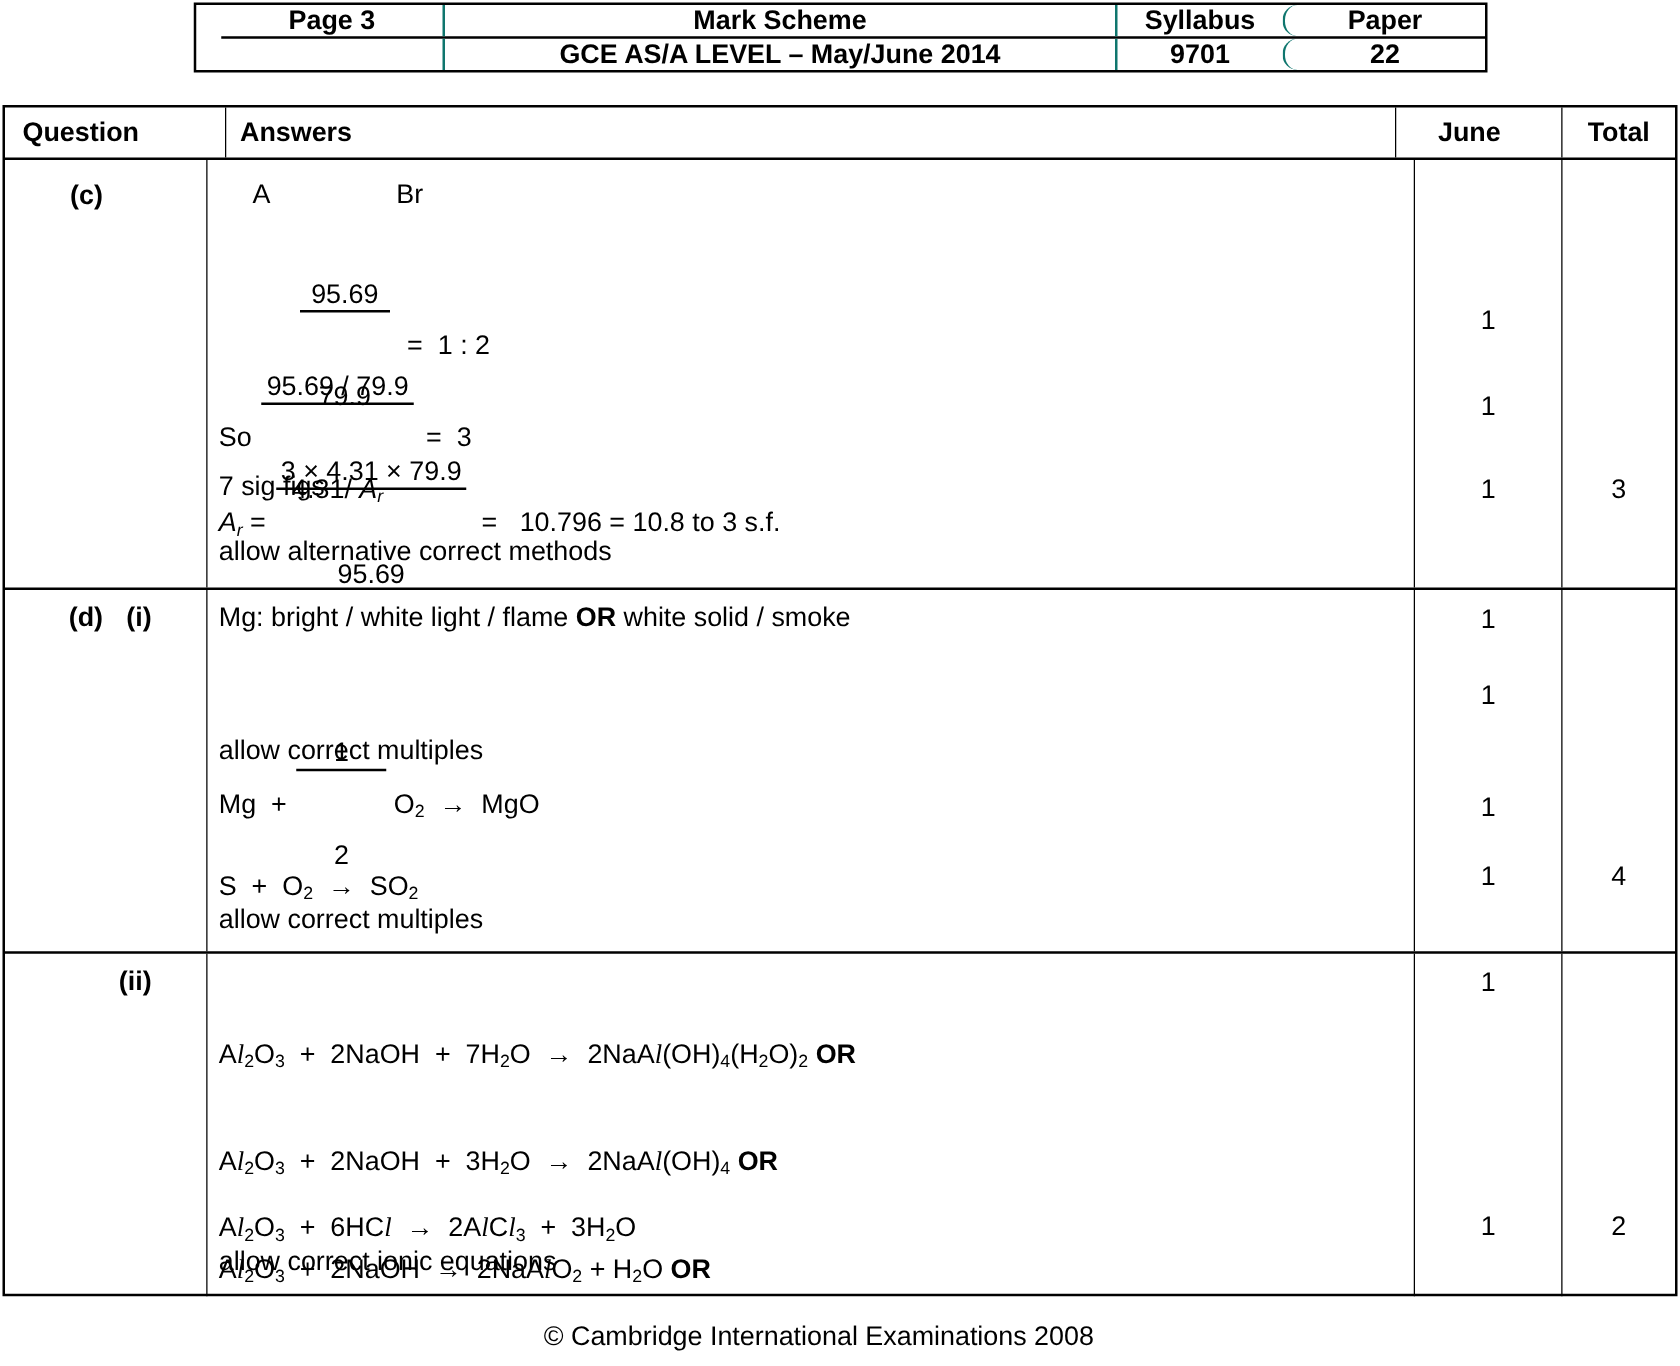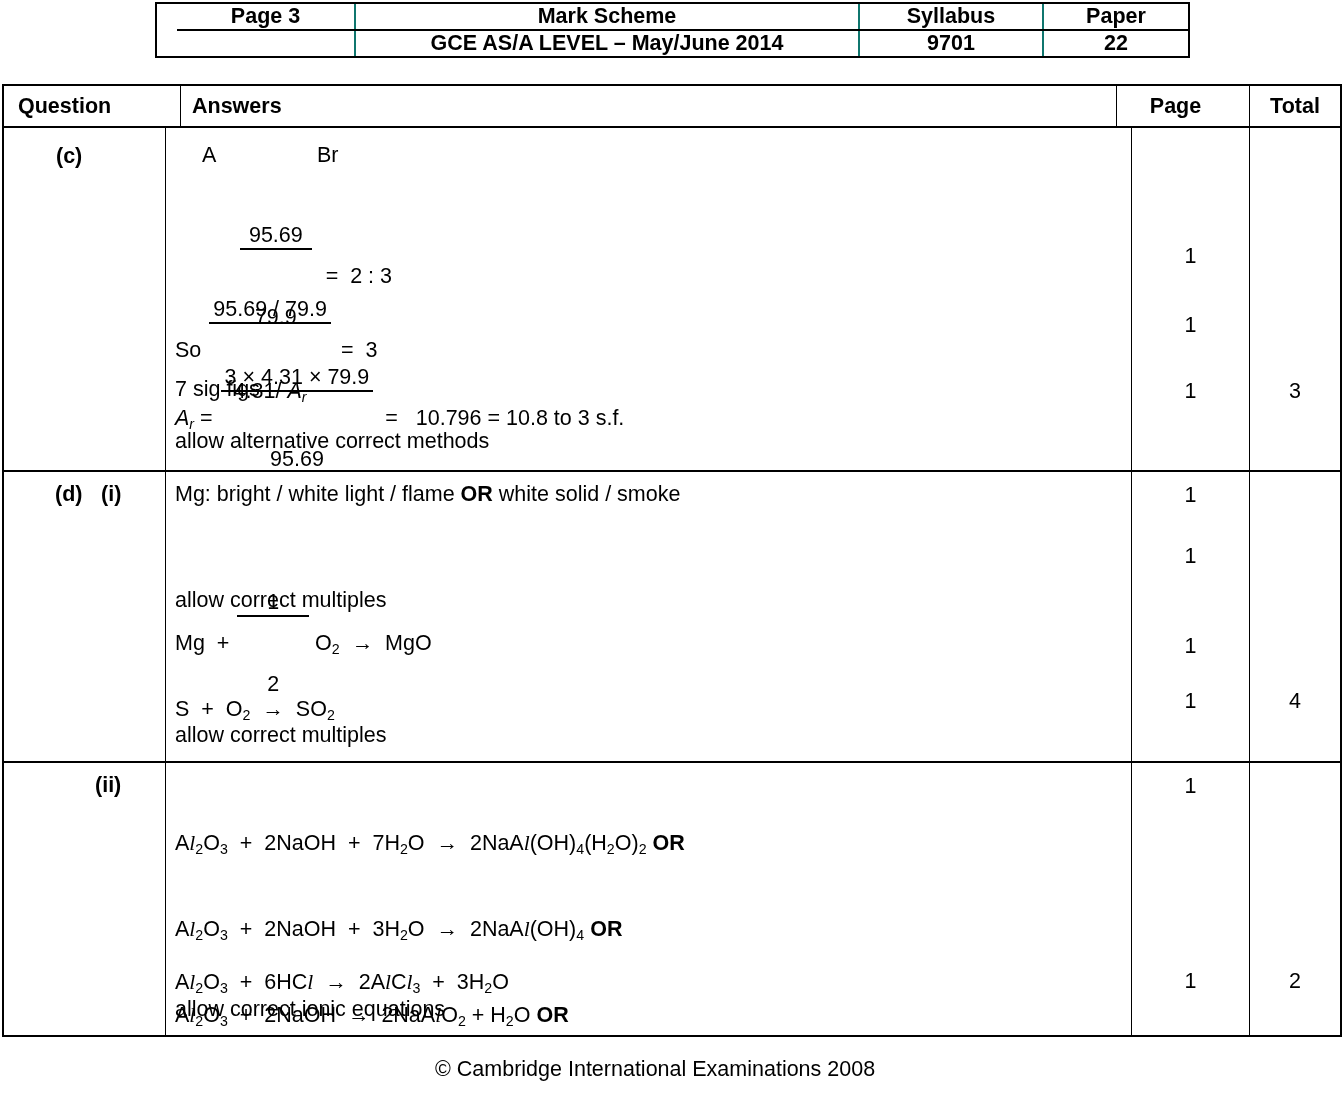--- a/index.html
+++ b/index.html
@@ -7,21 +7,21 @@
     position:relative; width:1344px; height:1093px; background:#fff; color:#000;
     font-family:"Liberation Sans","DejaVu Sans",sans-serif; font-size:21.5px;
     overflow:hidden;
   }
   
   .header-table { position:absolute; left:155px; top:2px; width:1035px; border:2px solid #000; box-sizing:border-box;padding-left:20px; }
   .ht-row { display:flex; }
   .ht-row.second { border-top:2px solid #000; }
   .ht-cell { box-sizing:border-box; height:25px; display:flex; align-items:center; justify-content:center; font-weight:bold; white-space:pre; }
   .ht-cell + .ht-cell { border-left:2px solid #0f766e; }
-  .ht-c1 { width:177px; } .ht-c2 { flex:1; } .ht-c3 { width:184px; } .ht-c4 { width:146px; }
+  .ht-c1 { width:177px; } .ht-c2 { flex:1; } .ht-c3 { width:134px; } .ht-c4 { width:162px;border-radius:12px; }
   
   .main-table { position:absolute; left:2px; top:84px; width:1340px; height:953px; border:2px solid #000; box-sizing:border-box; }
   .mt-row { position:relative; display:flex; box-sizing:border-box; border-bottom:2px solid #000; }
   .mt-row:last-child { border-bottom:none; }
   .q-cell { width:161px; position:relative; box-sizing:border-box; }
   .a-cell { flex:1; position:relative; box-sizing:border-box; border-left:1px solid #000; }
   .m-cell { width:118px; position:relative; box-sizing:border-box; border-left:1px solid #000; }
   .t-cell { width:91px; position:relative; box-sizing:border-box; border-left:1px solid #000; }
   .mt-header { height:42px; font-weight:bold;gap:15px; }
   .mt-header .hcell { display:flex; align-items:center; white-space:pre; }
@@ -69,37 +69,37 @@
       <div class="ht-cell ht-c3">9701</div>
       <div class="ht-cell ht-c4">22</div>
     </div>
   </div>
 
   <div class="main-table">
 
     <div class="mt-row mt-header">
       <div class="q-cell hcell">Question</div>
       <div class="a-cell hcell">Answers</div>
-      <div class="m-cell hcell">Page</div>
+      <div class="m-cell hcell">June</div>
       <div class="t-cell hcell">Total</div>
     </div>
 
     <div class="mt-row row-c">
       <div class="q-cell">
         <span class="qlabel" style="left:52px; top:15px;">(c)</span>
       </div>
       <div class="a-cell">
         <span class="line" style="left:36px; top:14px;">A</span>
         <span class="line" style="left:151px; top:14px;">Br</span>
         <div class="eqflex" style="left:20px; top:40px;">
           <span class="frac ml54">
             <span class="num">95.69</span>
             <span class="den">79.9</span>
           </span>
-          <span class="ml14">=  2 : 3</span>
+          <span class="ml14">=  1 : 2</span>
         </div>
         <div class="eqflex" style="top:114px;">
           <span>So</span>
           <span class="frac ml8">
             <span class="num">95.69 / 79.9</span>
             <span class="den">4.31/ <i>A</i><sub><i>r</i></sub></span>
           </span>
           <span class="ml10">=  3</span>
         </div>
         <div class="eqflex" style="top:182px;">

